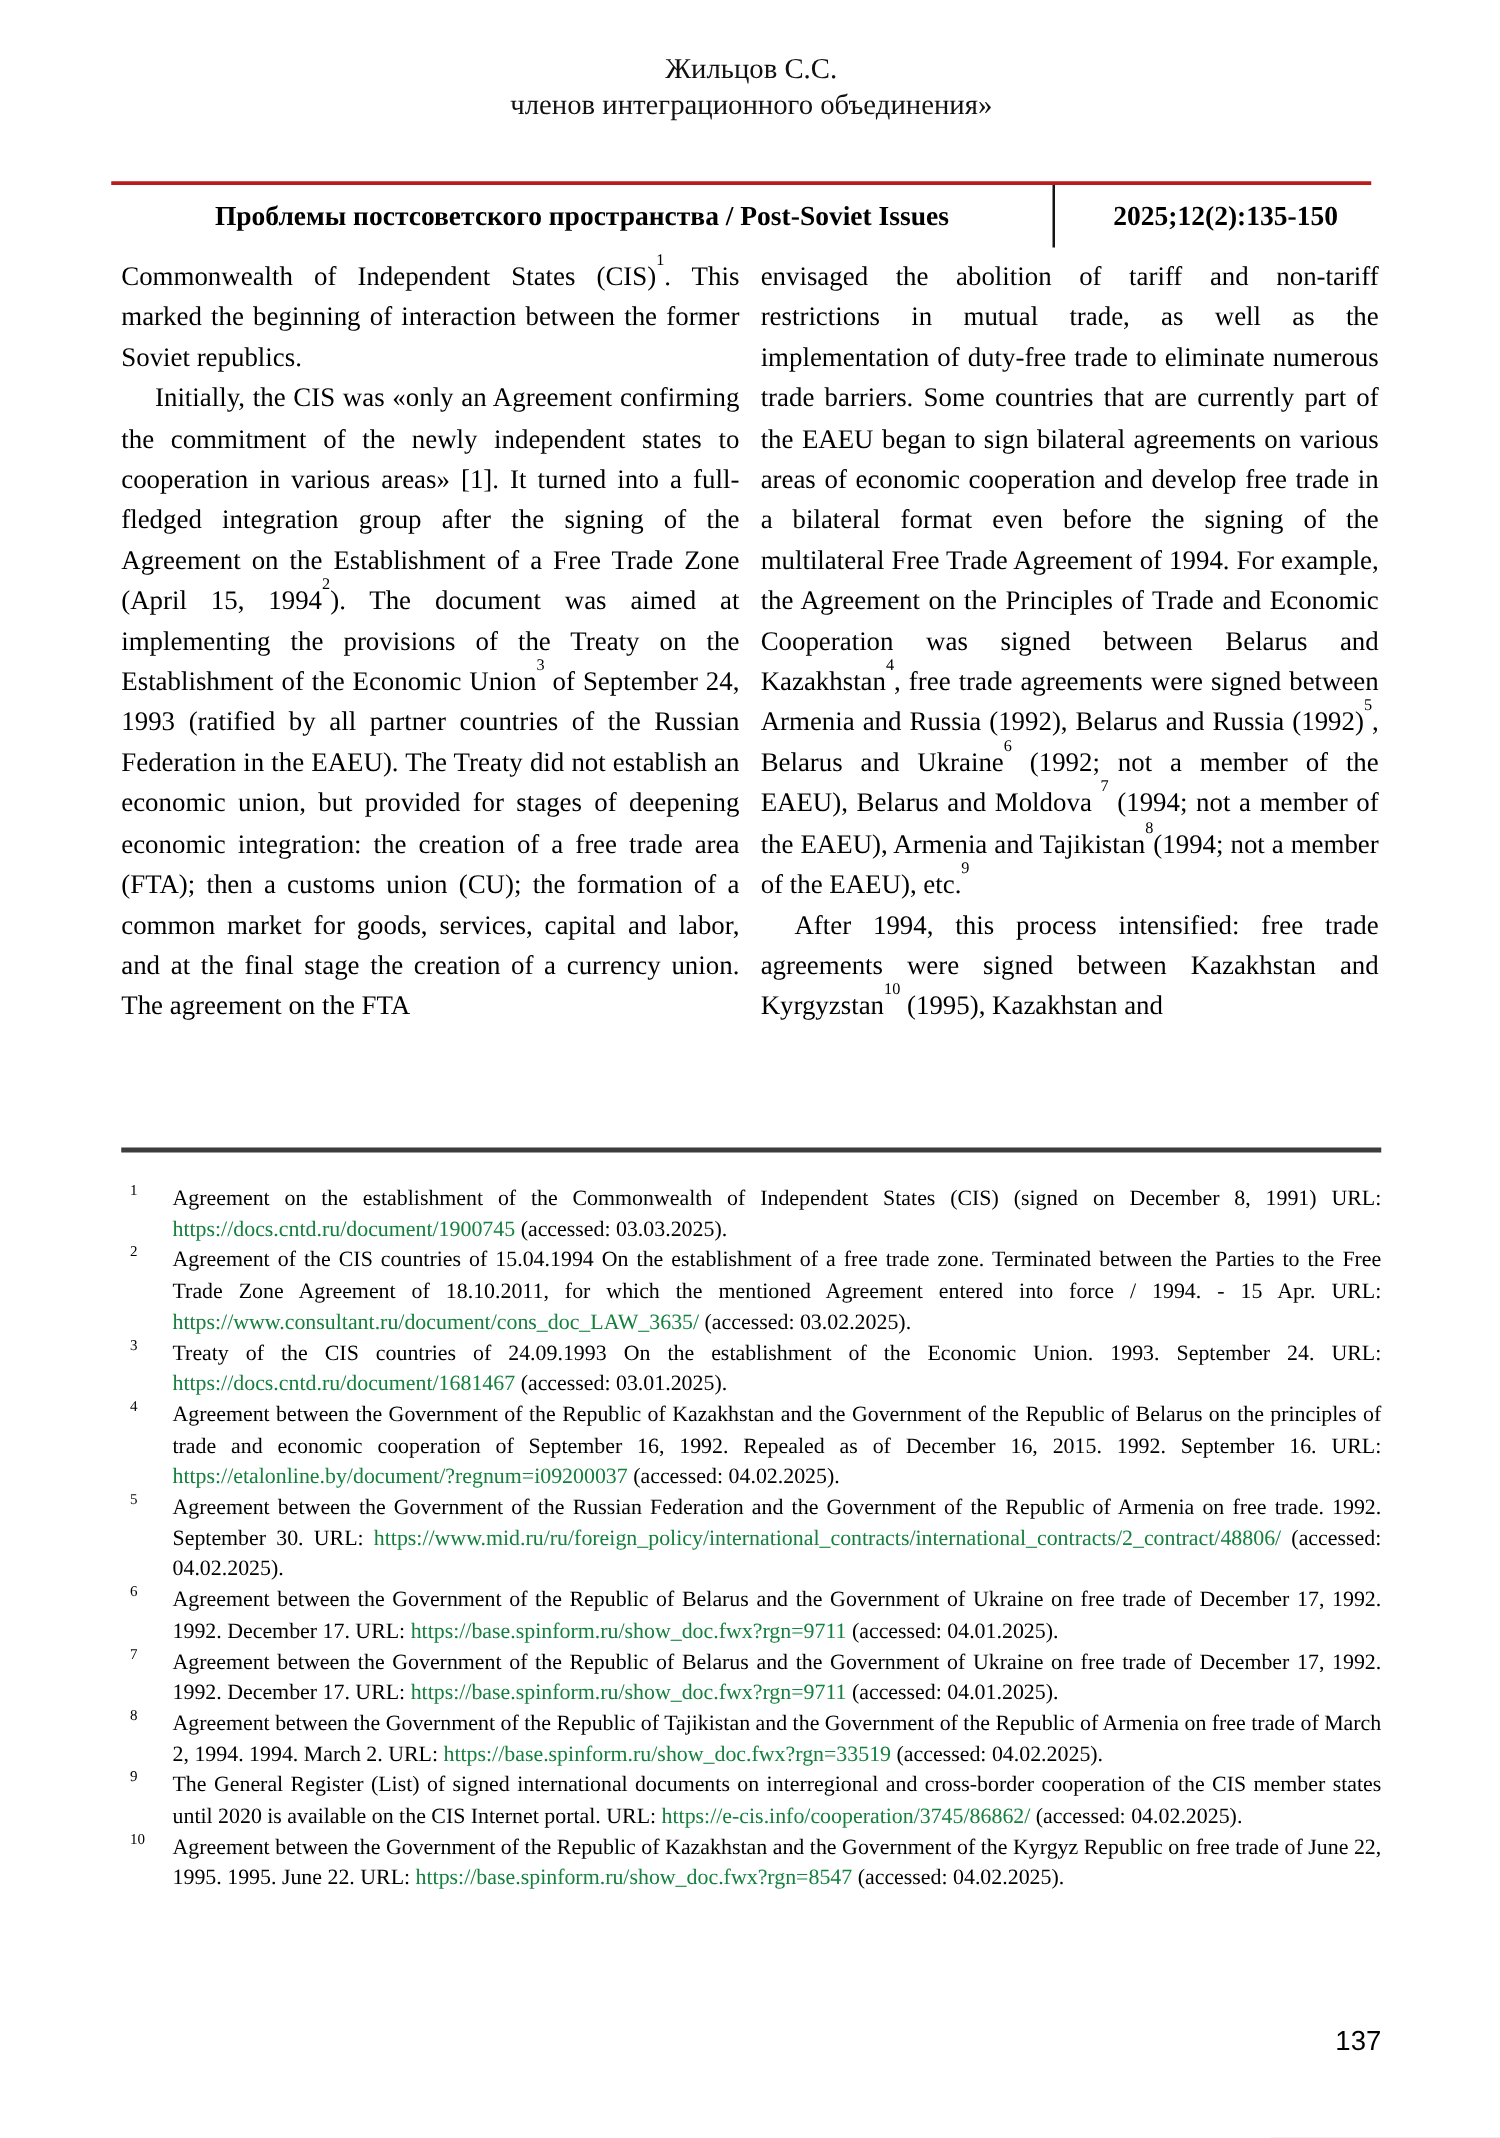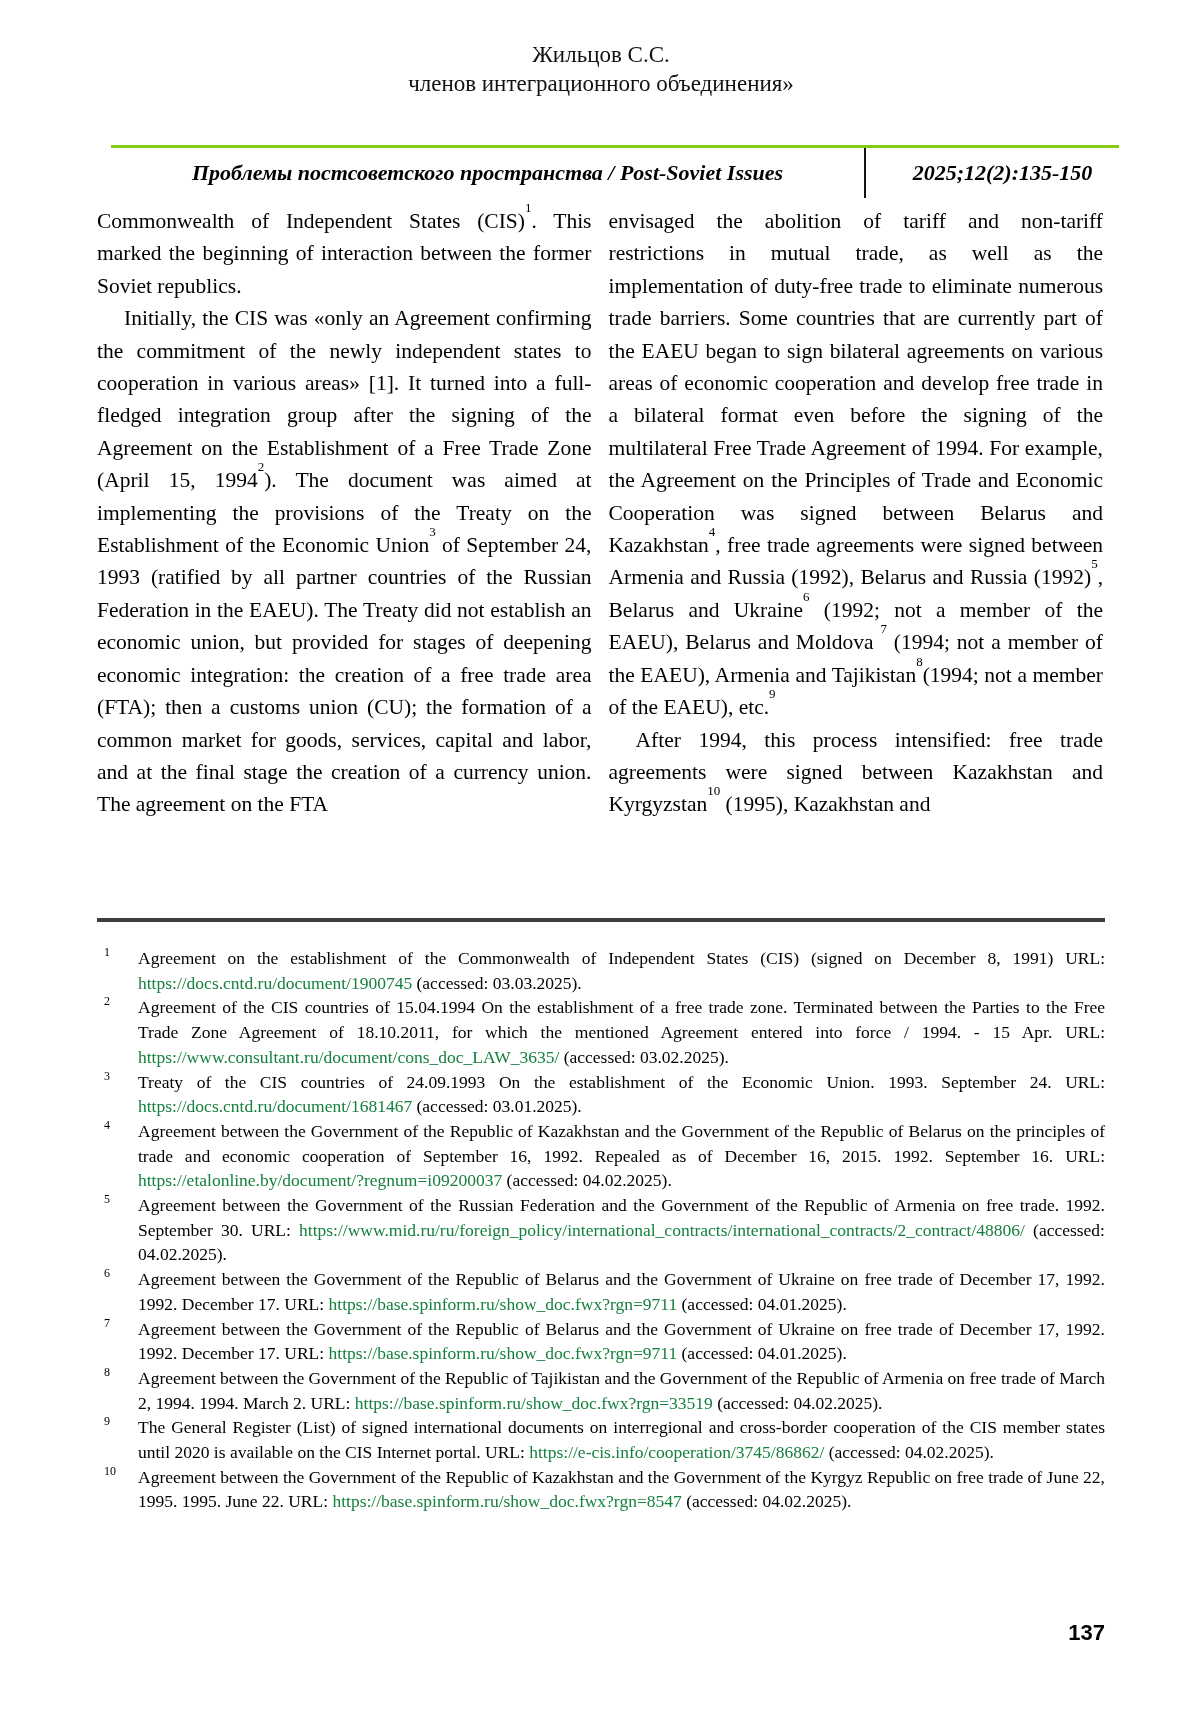--- a/index.html
+++ b/index.html
@@ -7,22 +7,22 @@
     position:relative; width:1200px; height:1710px; margin:0 auto;
     background:#ffffff; color:#000;
     font-family:"Liberation Serif", serif;
     overflow:hidden;
   }
   .header {
     position:absolute; top:40px; right:95px; left:97px;
     text-align:center; font-size:23px; line-height:29px; color:#111;
   }
   .strip {
-    position:absolute; top:145px; left:111px; width:1008px; height:50px;
-    border-top:3px solid #84cc16; display:flex;font-style:italic;
+    position:absolute; top:145px; left:89px; width:1008px; height:50px;
+    border-top:3px solid #b91c1c; display:flex;
   }
   .strip-left {
     width:753px; border-right:2px solid #141414;
     display:flex; align-items:center; justify-content:center;
     font-weight:bold; font-size:22px;
   }
   .strip-right {
     flex:1; display:flex; align-items:center; justify-content:center;
     font-weight:bold; font-size:22px;padding-left:20px;
   }
@@ -41,21 +41,21 @@
   }
   .fn-rule { border-top:4px solid #3d3d3d; height:0; }
   .footnotes {
     margin-top:24px; font-size:17.5px; line-height:24.7px; text-align:justify;
   }
   .footnote { position:relative; padding-left:41px; }
   .fn-num { position:absolute; left:7px; top:6px; font-size:12px; }
   .link { color:#15803d; }
   .page-num {
     position:absolute; top:1620px; right:95px;
-    font-family:"Liberation Sans", sans-serif; font-weight:bold; font-size:22px;
+    font-family:"Liberation Sans", sans-serif; font-weight:normal; font-size:22px;
   }
 </style>
 </head>
 <body>
 
 <div class="page">
 
   <div class="header">
     <div>Жильцов С.С.</div>
     <div>членов интеграционного объединения»</div>

